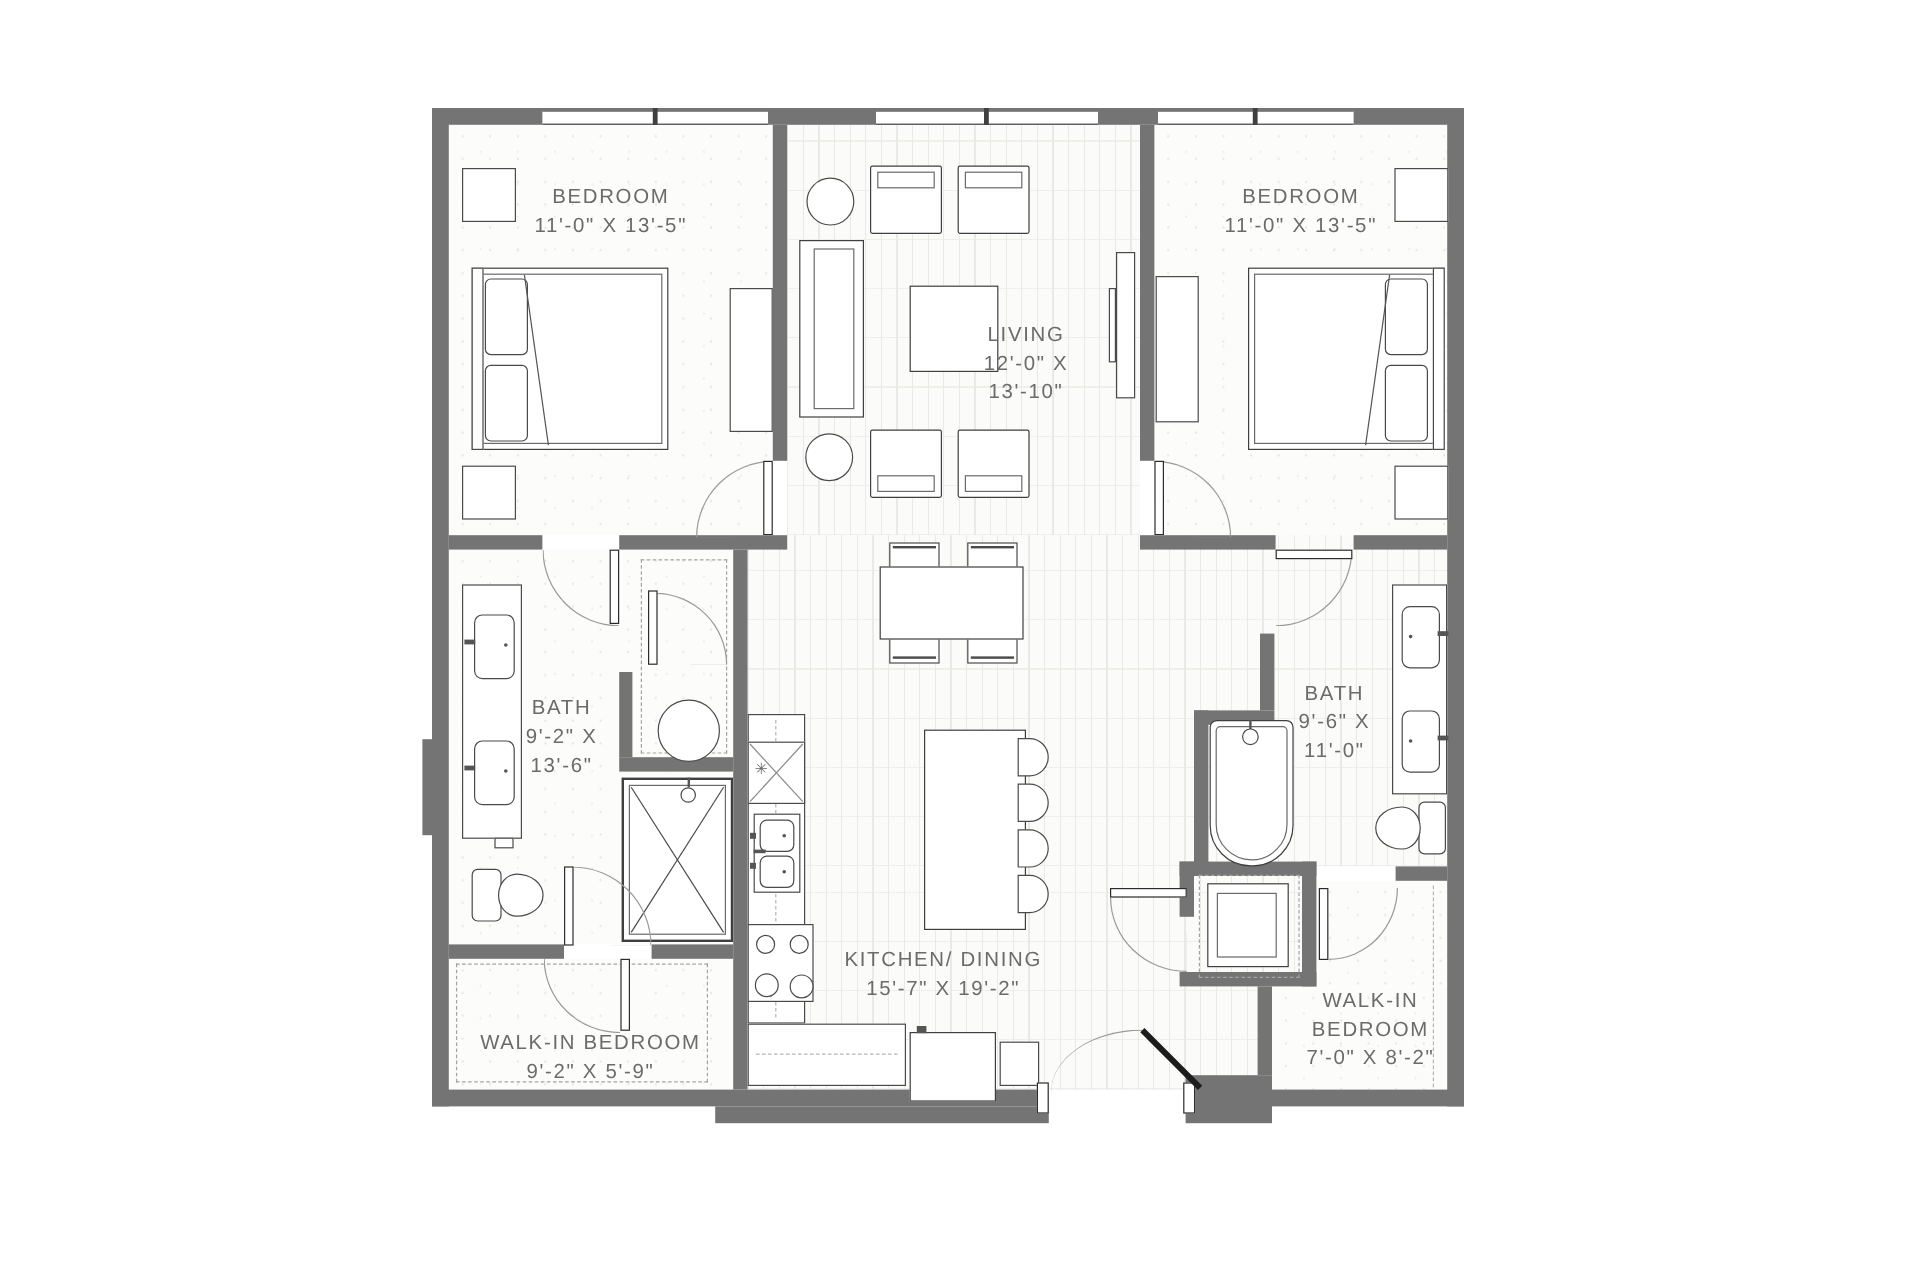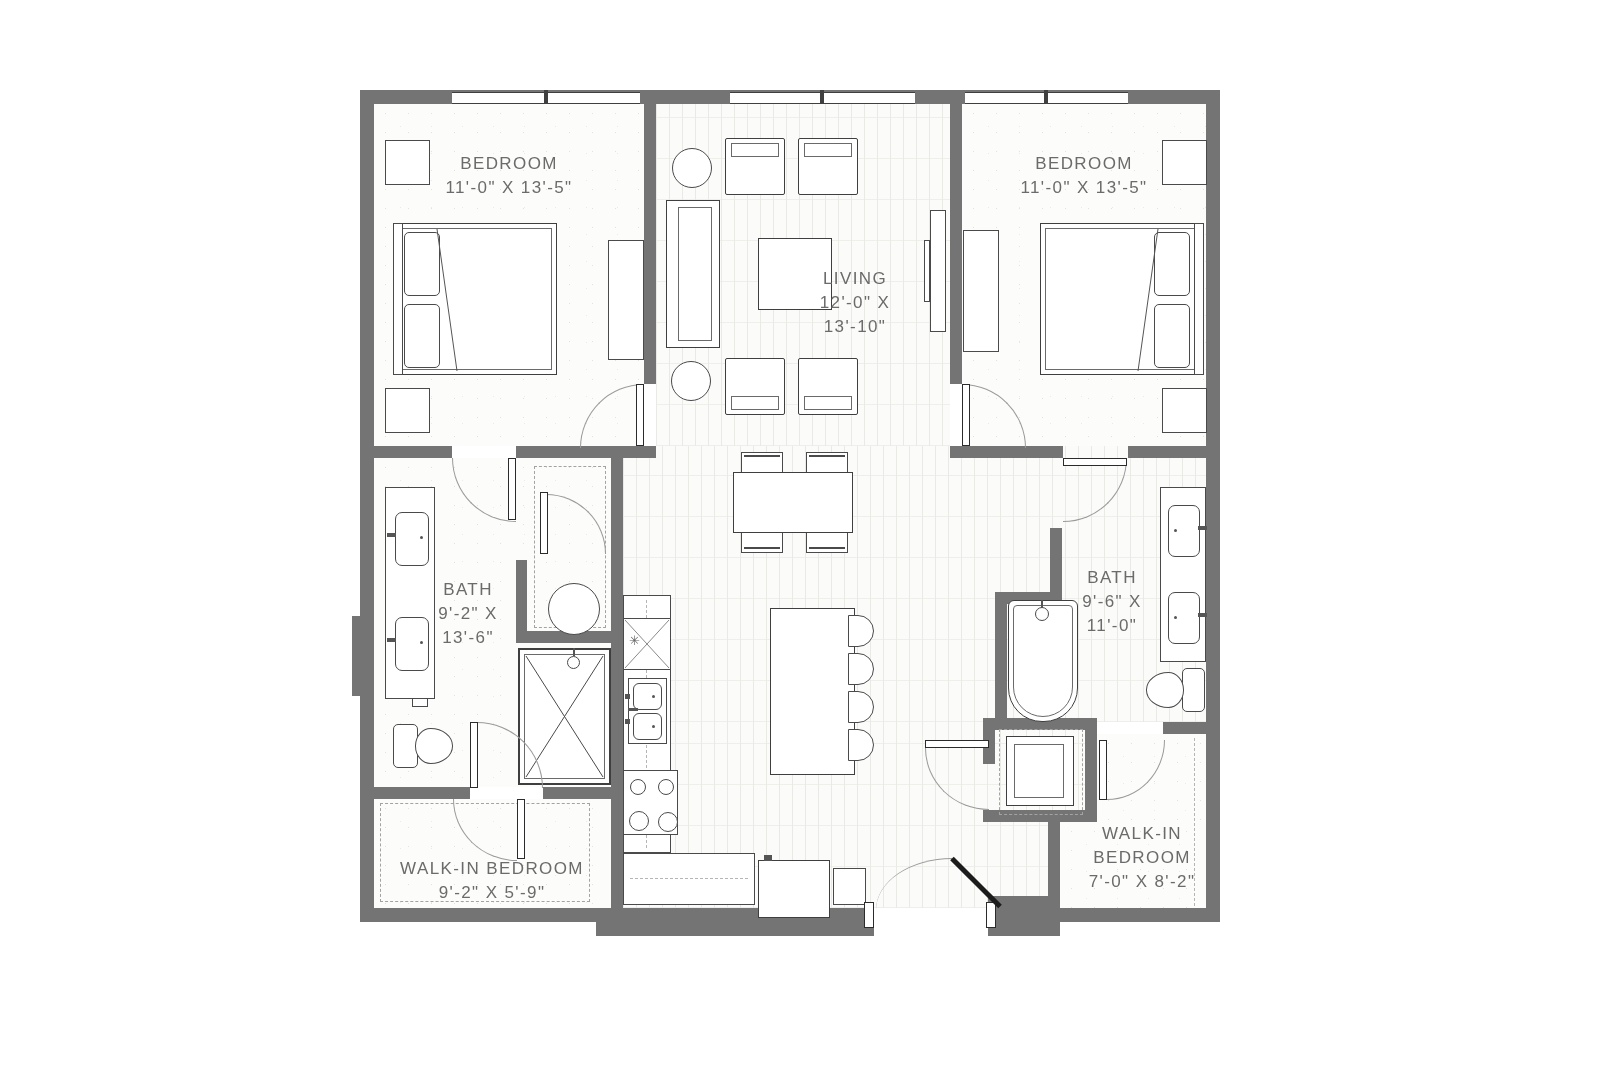--- a/index.html
+++ b/index.html
@@ -260,20 +260,24 @@
   <div class="lbl" style="left:408px;top:578px;width:120px;">
     <span>BATH</span>
     <span>9'-2" X</span>
     <span>13'-6"</span>
   </div>
   <div class="lbl" style="left:1052px;top:566px;width:120px;">
     <span>BATH</span>
     <span>9'-6" X</span>
     <span>11'-0"</span>
   </div>
+  <div class="lbl" style="left:666px;top:788px;width:240px;">
+    <span>KITCHEN/ DINING</span>
+    <span>15'-7" X 19'-2"</span>
+  </div>
   <div class="lbl" style="left:377px;top:857px;width:230px;">
     <span actable="false">WALK-IN BEDROOM</span>
     <span>9'-2" X 5'-9"</span>
   </div>
   <div class="lbl" style="left:1062px;top:822px;width:160px;">
     <span>WALK-IN</span>
     <span>BEDROOM</span>
     <span>7'-0" X 8'-2"</span>
   </div>
 

